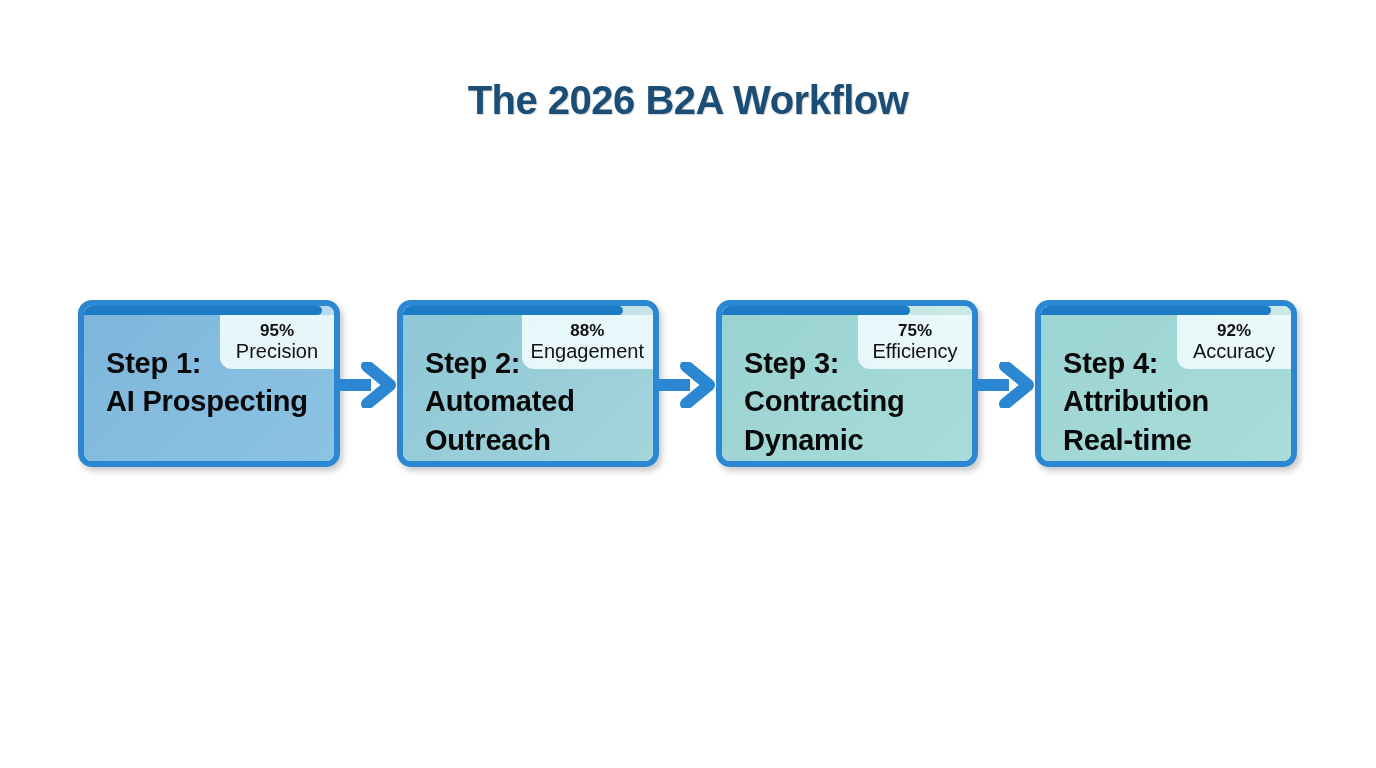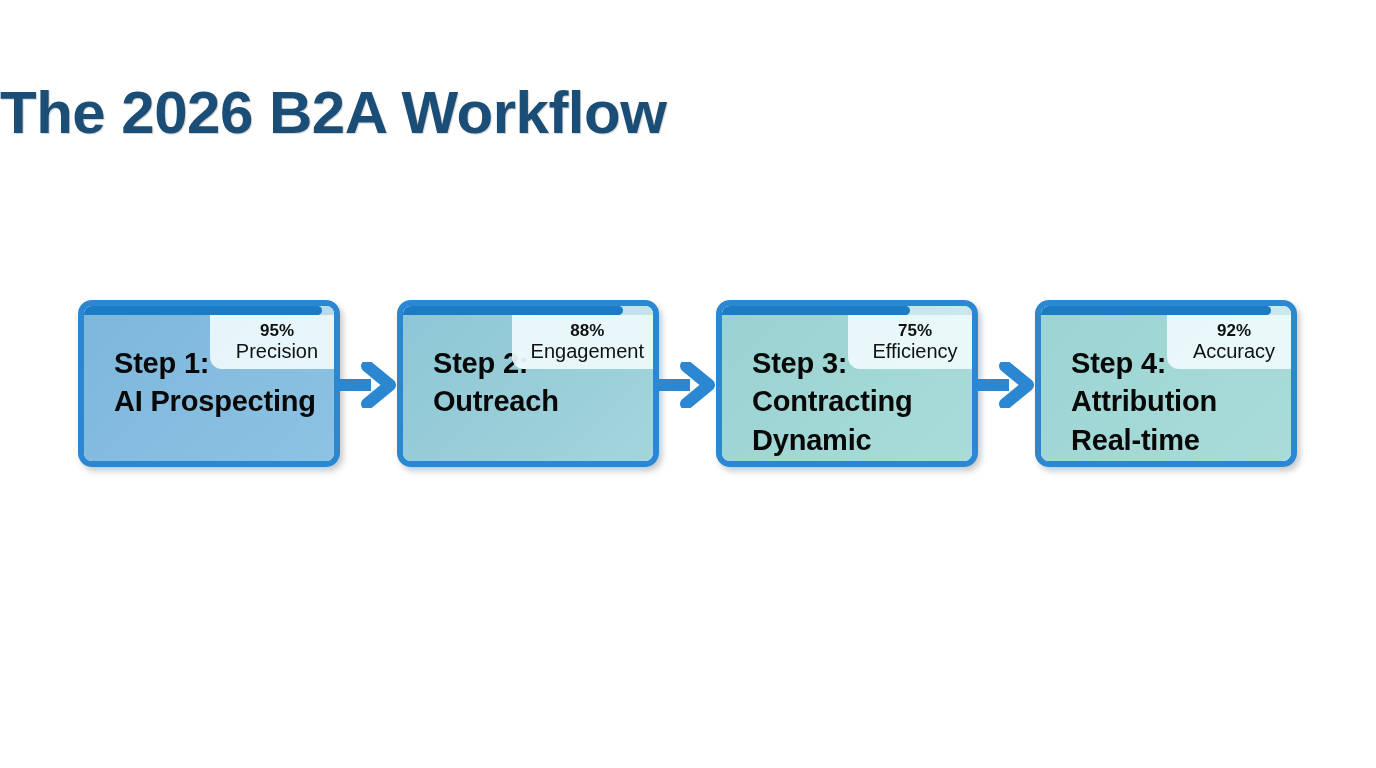--- a/index.html
+++ b/index.html
@@ -13,22 +13,22 @@
     font-family: "Liberation Sans", sans-serif;
     overflow: hidden;
     position: relative;
   }
 
   #page-title {
     position: absolute;
     top: 78px;
     left: 0;
     width: 1376px;
-    text-align: left;
-    font-size: 60px;
+    text-align: center;
+    font-size: 40px;
     font-weight: bold;
     color: #1b4e77;
     letter-spacing: -0.5px;
     text-shadow: 1px 1px 1px rgba(0,0,0,0.18);
   }
 
   #flow {
     position: absolute;
     top: 300px;
     left: 78px;
@@ -77,21 +77,21 @@
     height: 9px;
     background: #1b7bc4;
     border-radius: 0 5px 5px 0;
   }
 
   .badge {
     position: absolute;
     top: 9px;
     right: 0;
     min-width: 96px;
-    padding: 6px 9px 7px 19px;
+    padding: 6px 9px 7px 9px;
     background: rgba(238,250,252,0.93);
     border-radius: 0 0 0 12px;
     text-align: center;
     color: #111111;
     line-height: 1.12;
   }
   .badge-value {
     display: block;
     font-size: 17px;
     font-weight: bold;
@@ -105,21 +105,20 @@
   .step-text {
     position: absolute;
     left: 22px;
     right: 10px;
     top: 38px;
     font-size: 29px;
     font-weight: bold;
     color: #080808;
     line-height: 1.32;
     letter-spacing: -0.2px;
-    margin-left: 8px;
   }
   .step-text .ln { display: block; white-space: nowrap; }
 
   .arrow {
     position: absolute;
     top: 62px;
     width: 58px;
     height: 46px;
   }
   .arrow.a0 { left: 262px; }
@@ -159,20 +158,21 @@
   </div>
 
   <div class="step-wrap s1">
     <div class="step-box">
       <div class="step-fill" style="background: linear-gradient(135deg, rgb(141, 198, 214) 0%, rgb(163, 213, 219) 100%);"></div>
       <div class="progress-track">
         <div class="progress-fill" style="width: 88%;"></div>
       </div>
       <div class="step-text">
         <span class="ln">Step 2:</span>
+        <span class="ln">Automated</span>
         <span class="ln">Outreach</span>
       </div>
       <div class="badge">
         <span class="badge-value">88%</span>
         <span class="badge-label">Engagement</span>
       </div>
     </div>
   </div>
 
   <div class="arrow a1">

